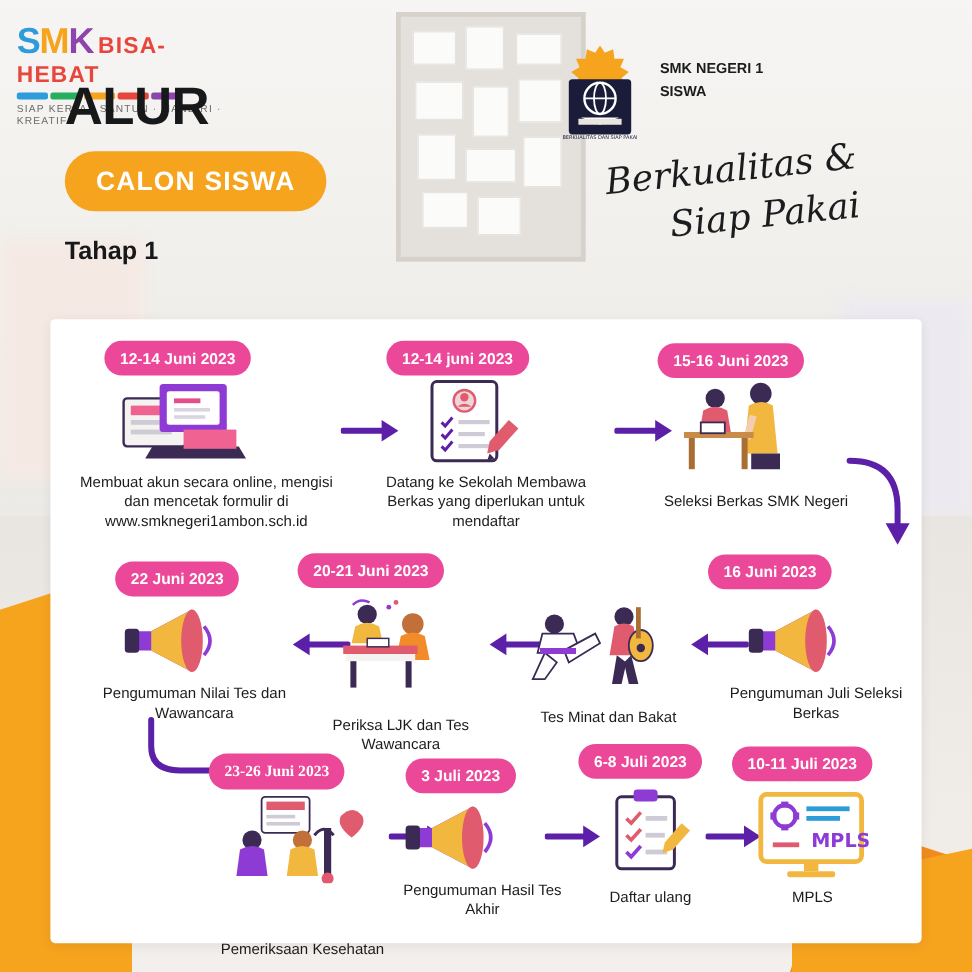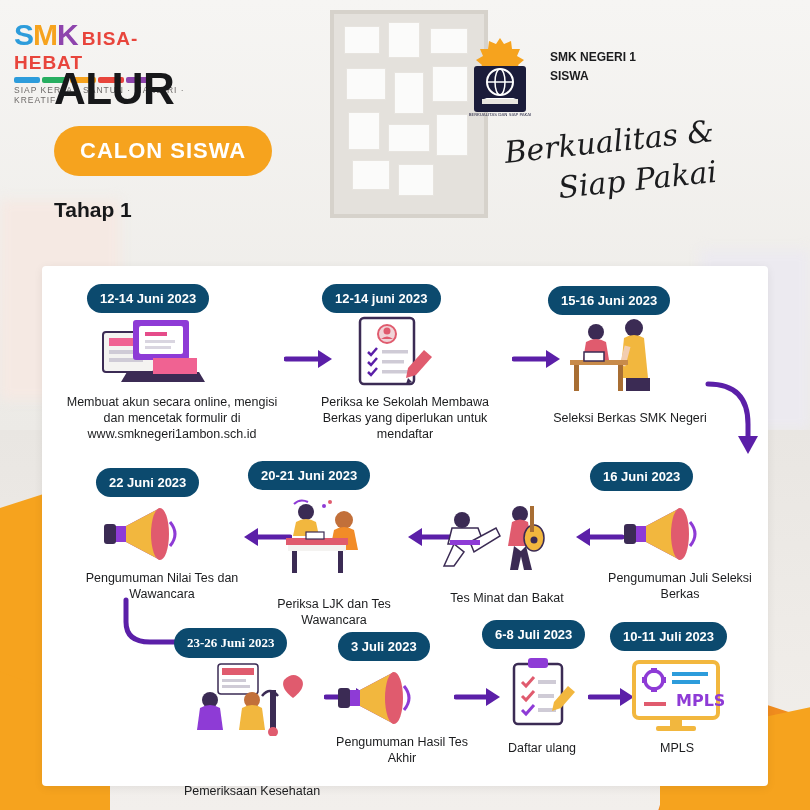--- a/index.html
+++ b/index.html
@@ -43,21 +43,21 @@
   .school{position:absolute;right:46px;top:32px;width:300px;height:190px;}
   .crest{position:absolute;left:0;top:4px;width:72px;height:82px;}
   .school .name{position:absolute;left:86px;top:16px;font-weight:bold;font-size:12px;color:#1b1c1e;line-height:19px;}
   .script{position:absolute;left:22px;top:92px;width:260px;height:92px;font-family:"DejaVu Serif", serif;font-style:italic;color:#1b1c1e;}
   .script .l1{position:absolute;left:18px;top:0;font-size:30px;transform:rotate(-6deg);}
   .script .l2{position:absolute;left:72px;top:38px;font-size:30px;transform:rotate(-6deg);}
 
   
   .card{position:absolute;left:42px;top:266px;width:726px;height:520px;background:#fff;border-radius:4px;box-shadow:0 2px 10px rgba(0,0,0,.07);}
 
-  .badge{position:absolute;background:#0c4a6e;color:#fff;font-weight:bold;font-size:13px;padding:7px 13px;border-radius:16px;white-space:nowrap;}
+  .badge{position:absolute;background:#ec4899;color:#fff;font-weight:bold;font-size:13px;padding:7px 13px;border-radius:16px;white-space:nowrap;}
   .cap{position:absolute;text-align:center;font-size:12.5px;color:#1b1c1e;line-height:16px;}
 
   .arrow{position:absolute;color:#5b1fa8;}
   .node{position:absolute;}
 
   
   svg{display:block;}
 </style>
 </head>
 <body>
@@ -166,21 +166,21 @@
       <path d="M26 40 l3 3 l6 -7" stroke="#5b1fa8" stroke-width="2.5" fill="none"></path>
       <rect x="40" y="38" width="26" height="3.5" fill="#cfcbd6"></rect>
       <path d="M26 50 l3 3 l6 -7" stroke="#5b1fa8" stroke-width="2.5" fill="none"></path>
       <rect x="40" y="48" width="22" height="3.5" fill="#cfcbd6"></rect>
       <path d="M26 60 l3 3 l6 -7" stroke="#5b1fa8" stroke-width="2.5" fill="none"></path>
       <rect x="40" y="58" width="26" height="3.5" fill="#cfcbd6"></rect>
       <path d="M66 56 l16 -18 l8 7 l-16 18 l-10 3 z" fill="#e05b6e"></path>
       <path d="M66 66 l-2 6 l6 -2 z" fill="#3b2b54"></path>
     </svg>
   </div>
-  <div class="cap" style="left:268px;top:128px;width:190px;">Periksa ke Sekolah Membawa Berkas yang diperlukan untuk mendaftar</div>
+  <div class="cap" style="left:268px;top:128px;width:190px;">Datang ke Sekolah Membawa Berkas yang diperlukan untuk mendaftar</div>
 
   <div class="arrow" style="left:470px;top:80px;">
     <svg width="52" height="26" viewBox="0 0 52 26">
         <path d="M2 13 H38" stroke="#5b1fa8" stroke-width="5" stroke-linecap="round"></path>
         <path d="M34 4 L48 13 L34 22 Z" fill="#5b1fa8"></path>
       </svg>
   </div>
 
   <div class="badge" style="left:506px;top:20px;">15-16 Juni 2023</div>
   <div class="node" style="left:520px;top:50px;">

